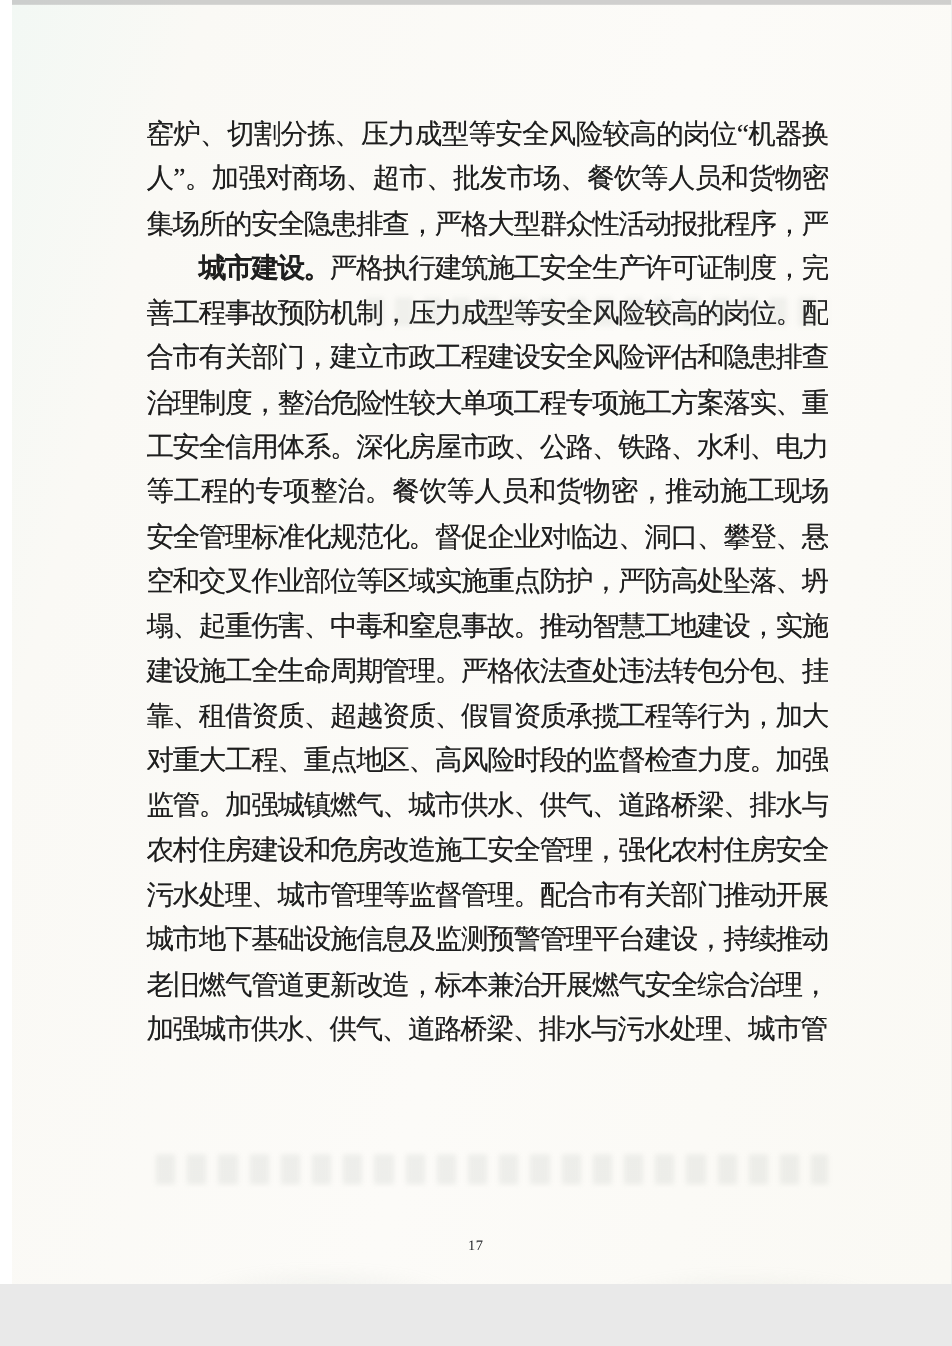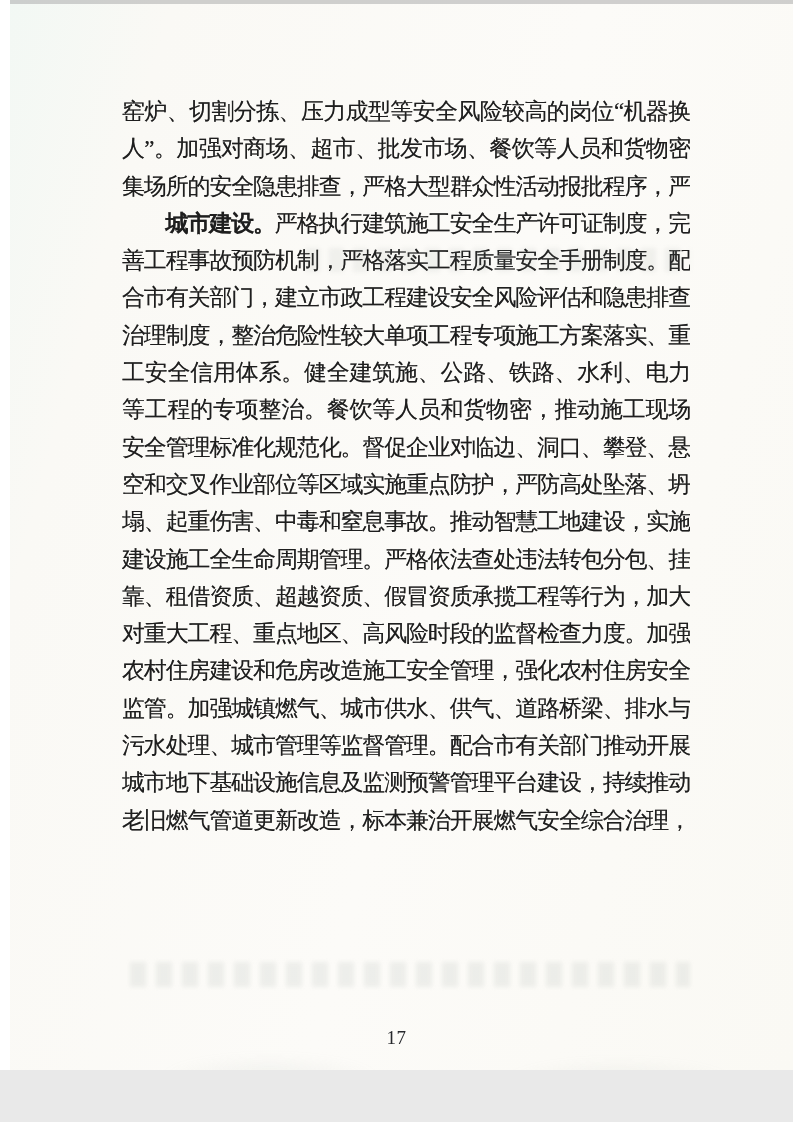--- a/index.html
+++ b/index.html
@@ -60,54 +60,55 @@
       radial-gradient(160px 34px at 34% 45%, rgba(176,184,176,.30), transparent 70%),
       radial-gradient(140px 30px at 55% 75%, rgba(176,184,176,.33), transparent 70%),
       radial-gradient(170px 34px at 78% 50%, rgba(176,184,176,.30), transparent 70%),
       radial-gradient(130px 28px at 95% 80%, rgba(176,184,176,.34), transparent 70%),
       radial-gradient(200px 40px at 45% 95%, rgba(170,178,170,.30), transparent 70%);
   }
   .page-number {
     position:absolute;
     top:1028px; left:0; width:100%;
     text-align:center;
-    font-size:19px;
+    font-size:12px;
     line-height:20px;
     color:#26282c;
     letter-spacing:.5px;
   }
 </style>
 </head>
 <body>
 
 <div class="page">
   <div class="edge-top"></div>
   <div class="edge-left"></div>
 
   <div class="text-block">
       <div class="line">窑炉、切割分拣、压力成型等安全风险较高的岗位“机器换</div>
       <div class="line">人”。加强对商场、超市、批发市场、餐饮等人员和货物密</div>
       <div class="line">集场所的安全隐患排查，严格大型群众性活动报批程序，严</div>
       <div class="line indent"><span class="lead-bold">城市建设。</span>严格执行建筑施工安全生产许可证制度，完</div>
-      <div class="line">善工程事故预防机制，严格落实工程质量安全手册制度。配</div>
+      <div class="line">善工程事故预防机制，压力成型等安全风险较高的岗位。配</div>
       <div class="line">合市有关部门，建立市政工程建设安全风险评估和隐患排查</div>
       <div class="line">治理制度，整治危险性较大单项工程专项施工方案落实、重</div>
-      <div class="line">工安全信用体系。健全建筑施、公路、铁路、水利、电力</div>
+      <div class="line">工安全信用体系。深化房屋市政、公路、铁路、水利、电力</div>
       <div class="line">等工程的专项整治。餐饮等人员和货物密，推动施工现场</div>
       <div class="line">安全管理标准化规范化。督促企业对临边、洞口、攀登、悬</div>
       <div class="line">空和交叉作业部位等区域实施重点防护，严防高处坠落、坍</div>
       <div class="line">塌、起重伤害、中毒和窒息事故。推动智慧工地建设，实施</div>
       <div class="line">建设施工全生命周期管理。严格依法查处违法转包分包、挂</div>
       <div class="line">靠、租借资质、超越资质、假冒资质承揽工程等行为，加大</div>
       <div class="line">对重大工程、重点地区、高风险时段的监督检查力度。加强</div>
+      <div class="line">监管。加强城镇燃气、城市供水、供气、道路桥梁、排水与</div>
       <div class="line">农村住房建设和危房改造施工安全管理，强化农村住房安全</div>
-      <div class="line">监管。加强城镇燃气、城市供水、供气、道路桥梁、排水与</div>
       <div class="line">污水处理、城市管理等监督管理。配合市有关部门推动开展</div>
       <div class="line">城市地下基础设施信息及监测预警管理平台建设，持续推动</div>
       <div class="line">老旧燃气管道更新改造，标本兼治开展燃气安全综合治理，</div>
+      <div class="line para-end">加强城市供水、供气、道路桥梁、排水与污水处理、城市管</div>
     </div>
 
   <div class="ghost ghost-line-1"></div>
   <div class="ghost ghost-line-2"></div>
   <div class="ghost ghost-bottom"></div>
 
   <div class="page-number">17</div>
 </div>
 
 </body></html>

